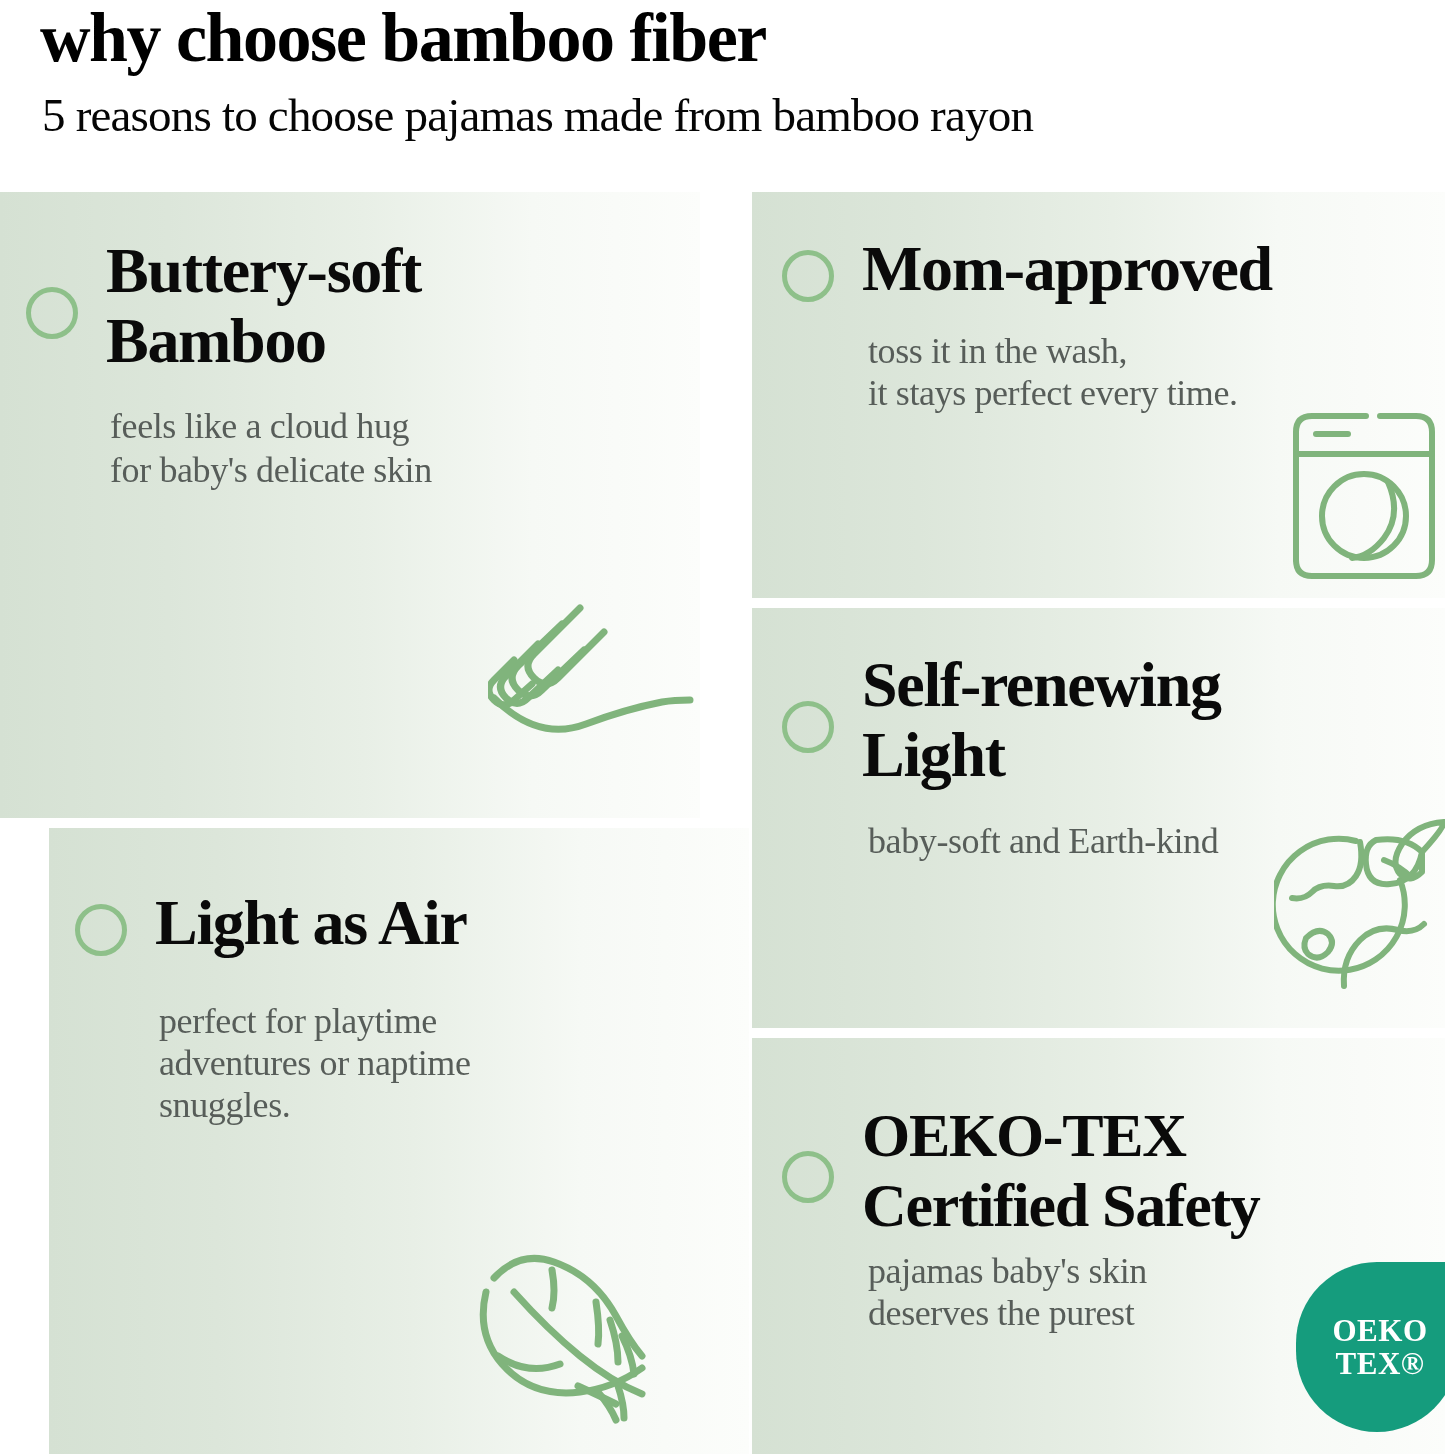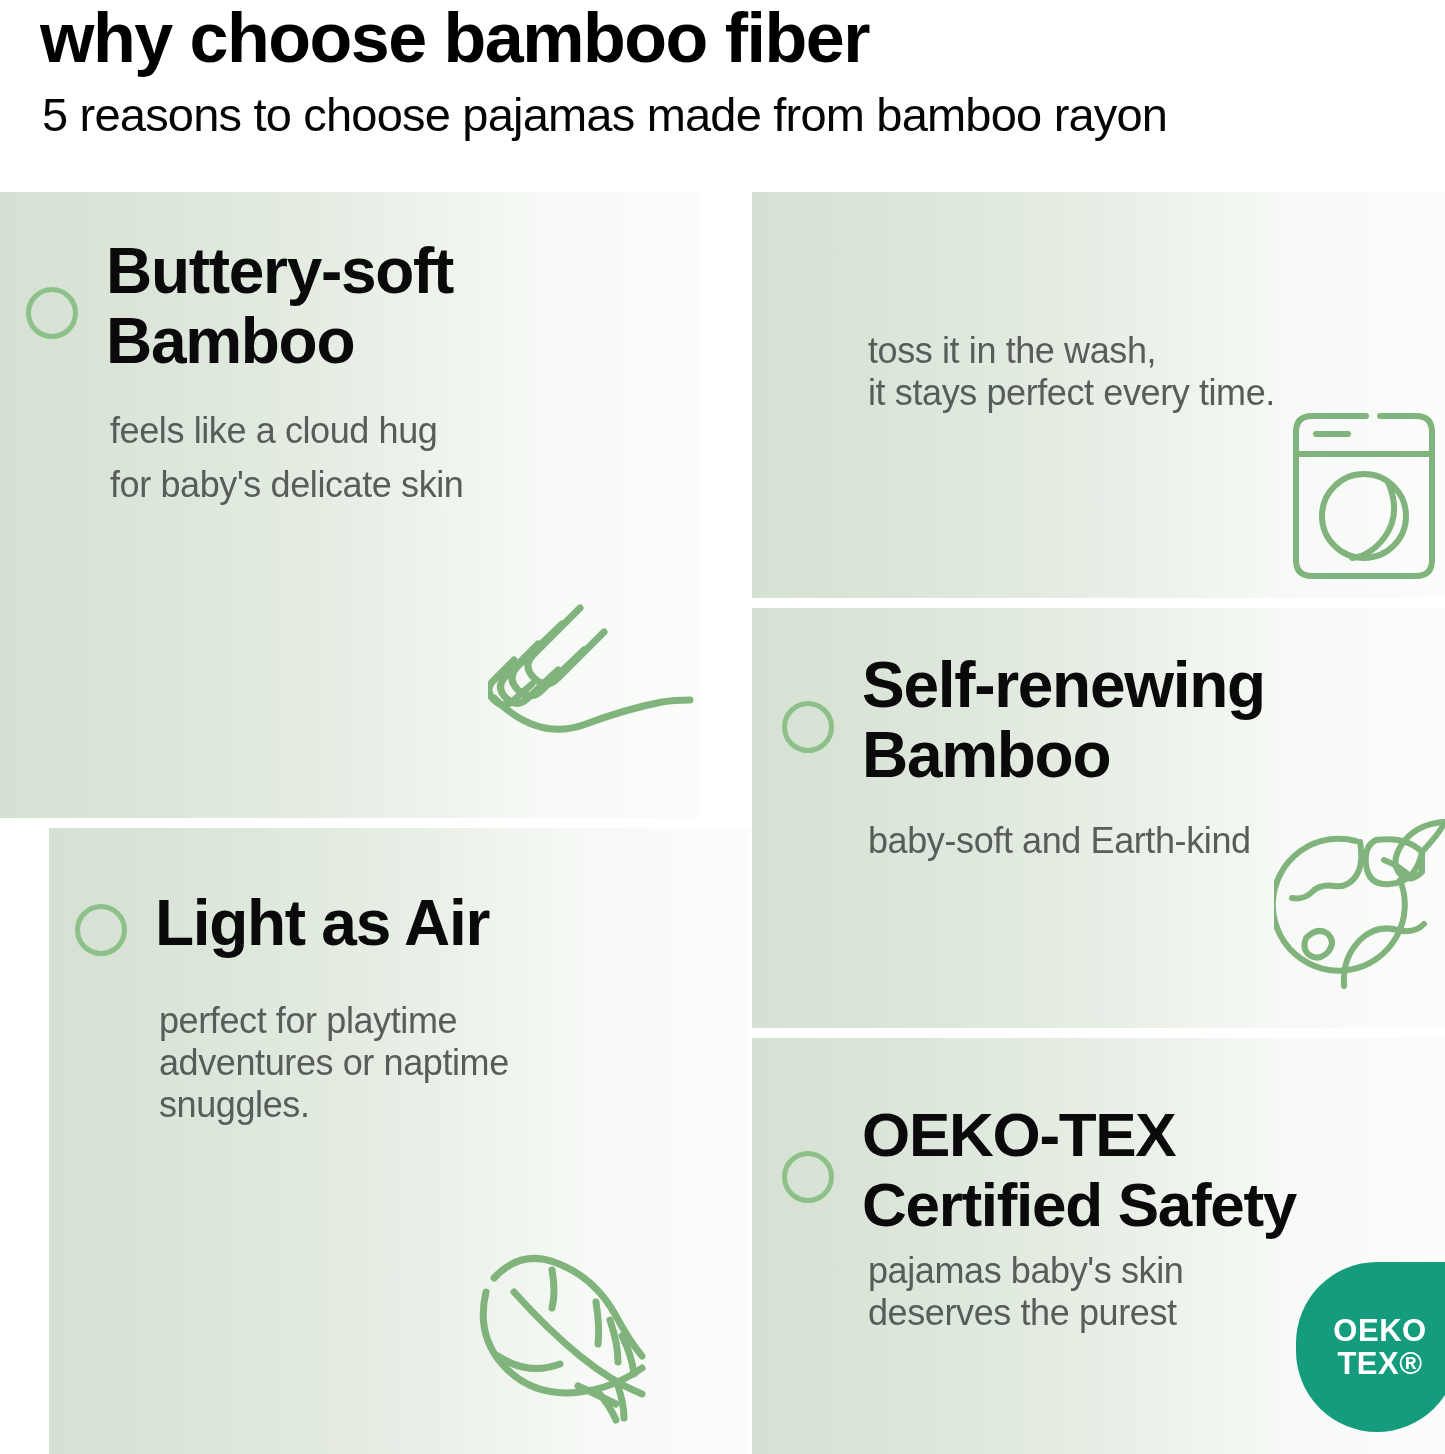--- a/index.html
+++ b/index.html
@@ -1,19 +1,19 @@
 <!DOCTYPE html>
 <html><head>
 <meta charset="utf-8">
 <style>
   * { margin:0; padding:0; box-sizing:border-box; }
   html,body { width:1445px; height:1454px; background:#ffffff; }
   body { font-family:"Liberation Sans", sans-serif; -webkit-font-smoothing:antialiased; }
 
-  #page { position:relative; width:1445px; height:1454px; background:#fff; overflow:hidden; }
+  #page { position:relative; width:1445px; height:1454px; background:#fff; overflow:hidden;font-family:Liberation Serif, serif; }
 
   
   .header { position:absolute; left:0; top:0; width:1445px; height:192px; background:#fff; }
   .header h1 {
     position:absolute; left:40px; top:-2px;
     font-size:70px; line-height:80px; font-weight:700; letter-spacing:-1.5px;
     color:#000; white-space:nowrap;
   }
   .header h2 {
     position:absolute; left:42px; top:86px;
@@ -47,21 +47,21 @@
   }
 
   .icon { position:absolute; }
   .icon svg { display:block; width:100%; height:100%; }
 
   
   #card-soft      { left:0;   top:192px;  width:700px;  height:626px; }
   #card-soft .card-head { left:26px; top:44px; }
   #card-soft .bullet    { margin-top:14px; }
   #card-soft .title     { margin-left:28px; font-size:64px; line-height:70px; }
-  #card-soft .desc      { left:110px; top:212px; font-size:36px; line-height:54px; }
+  #card-soft .desc      { left:110px; top:212px; font-size:36px; line-height:44px; }
   #icon-hand      { left:488px; top:600px; width:210px; height:170px; }
 
   #card-light     { left:16px;   top:828px;  width:700px;  height:626px;margin-left:33px; }
   #card-light .card-head { left:26px; top:60px; }
   #card-light .bullet    { margin-top:14px; }
   #card-light .title     { margin-left:28px; font-size:64px; line-height:70px; }
   #card-light .desc      { left:110px; top:172px; font-size:36px; line-height:42px; }
   #icon-feather   { left:470px; top:1240px; width:230px; height:200px; }
 
   #card-mom       { left:752px; top:192px;  width:693px; height:406px; }
@@ -146,40 +146,44 @@
       <path d="M126 62 q4 26 2 42"></path>
       <path d="M140 80 q8 24 8 42"></path>
       <path d="M152 96 q10 20 12 38"></path>
       <path d="M108 146 q22 10 38 18"></path>
       <path d="M128 152 q12 14 18 28"></path>
       <path d="M148 146 q6 18 6 32"></path>
     </svg>
   </div>
 
   <div class="card" id="card-mom">
+    <div class="card-head">
+      <span class="bullet"></span>
+      <span class="title">Mom-approved</span>
+    </div>
     <div class="desc">toss it in the wash,
 it stays perfect every time.</div>
   </div>
 
   <div class="icon" id="icon-washer">
     <svg viewBox="0 0 160 180" fill="none" stroke="#80b47c" stroke-width="6" stroke-linecap="round" stroke-linejoin="round">
       <path d="M96 10 H132 q16 0 16 16 V154 q0 16 -16 16 H28 q-16 0 -16 -16"></path>
       <path d="M12 154 V26 q0 -16 16 -16 H82"></path>
       <line x1="12" y1="48" x2="148" y2="48"></line>
       <line x1="32" y1="28" x2="64" y2="28"></line>
       <circle cx="80" cy="110" r="42"></circle>
       <path d="M104 76 q14 32 -4 56 q-14 18 -32 20"></path>
     </svg>
   </div>
 
   <div class="card" id="card-renew">
     <div class="card-head">
       <span class="bullet"></span>
       <span class="title">Self-renewing
-Bamboo</span>
+Light</span>
     </div>
     <div class="desc">baby-soft and Earth-kind</div>
   </div>
 
   <div class="icon" id="icon-globe">
     <svg viewBox="0 0 175 180" fill="none" stroke="#80b47c" stroke-width="6" stroke-linecap="round" stroke-linejoin="round">
       <path d="M126 62 a66 66 0 1 1 -44 -39"></path>
       <path d="M86 24 q4 22 -4 34 q-8 12 -22 10 q-14 -2 -22 6 q-8 8 -20 6"></path>
       <path d="M70 168 q-2 -28 16 -46 q16 -16 38 -10 q16 4 26 -6"></path>
       <path d="M32 120 q12 -12 22 -4 q8 8 0 18 q-10 10 -20 2 q-6 -6 -2 -16z"></path>

